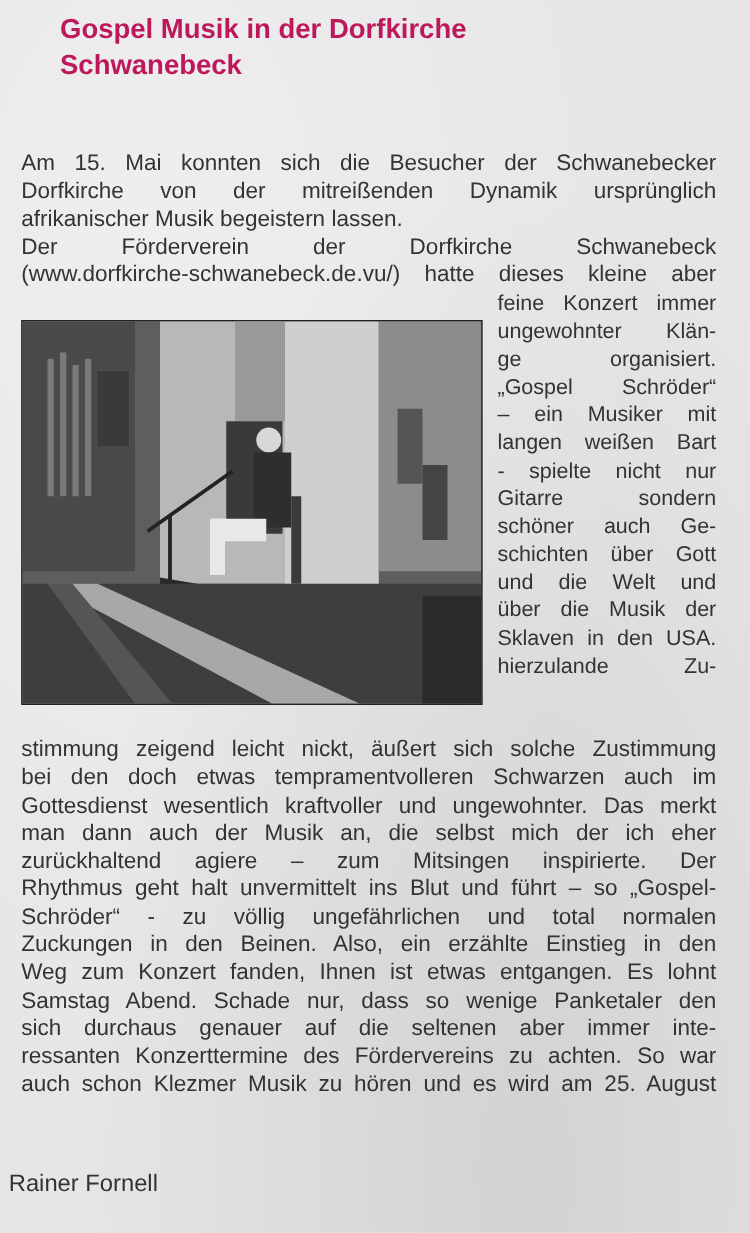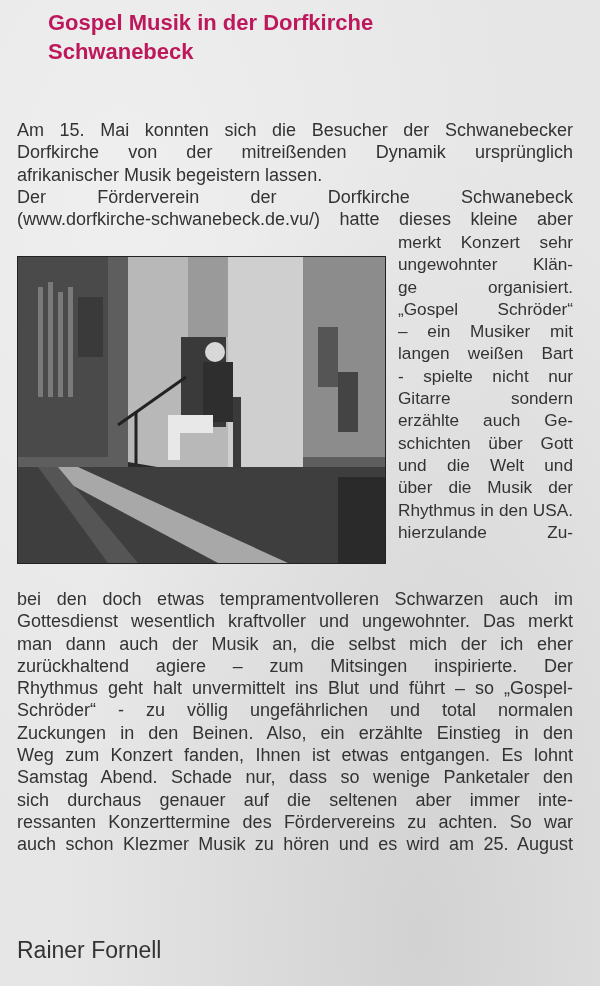--- a/index.html
+++ b/index.html
@@ -28,21 +28,21 @@
   .side {
     position:absolute; left:398px; width:175px;
     font-size:17.2px; line-height:22.3px; color:#333;
   }
   .side .line { text-align-last:justify; }
   .photo {
     position:absolute; left:17px; top:256px; width:367px; height:306px;
     border:1px solid #222; background:#6a6a6a; overflow:hidden;
   }
   .author {
-    position:absolute; left:17px; top:937px; font-size:23px; color:#333;
+    position:absolute; left:7px; top:937px; font-size:19px; color:#333;
   }
 </style>
 </head>
 <body>
 
 <div class="title">
   <div>Gospel Musik in der Dorfkirche</div>
   <div>Schwanebeck</div>
 </div>
 
@@ -90,37 +90,38 @@
 
     <rect x="0" y="210" width="367" height="96" fill="#3e3e3e"></rect>
 
     <polygon points="20,210 60,210 270,306 200,306" fill="#a8a8a8"></polygon>
     <polygon points="20,210 40,210 120,306 90,306" fill="#555"></polygon>
     <rect x="320" y="220" width="47" height="86" fill="#2a2a2a"></rect>
   </svg>
 </div>
 
 <div class="side" style="top:231px;">
-  <span class="line">merkt Konzert sehr</span>
+  <span class="line">feine Konzert immer</span>
   <span class="line">ungewohnter Klän-</span>
   <span class="line">ge organisiert.</span>
   <span class="line">„Gospel Schröder“</span>
   <span class="line">– ein Musiker mit</span>
   <span class="line">langen weißen Bart</span>
   <span class="line">- spielte nicht nur</span>
   <span class="line">Gitarre sondern</span>
-  <span class="line">erzählte auch Ge-</span>
+  <span class="line">schöner auch Ge-</span>
   <span class="line">schichten über Gott</span>
   <span class="line">und die Welt und</span>
   <span class="line">über die Musik der</span>
-  <span class="line">Rhythmus in den USA.</span>
+  <span class="line">Sklaven in den USA.</span>
   <span class="line">hierzulande Zu-</span>
 </div>
 
 <div class="body-text" style="top:588px;">
+  <span class="line">stimmung zeigend leicht nickt, äußert sich solche Zustimmung</span>
   <span class="line">bei den doch etwas tempramentvolleren Schwarzen auch im</span>
   <span class="line">Gottesdienst wesentlich kraftvoller und ungewohnter. Das merkt</span>
   <span class="line">man dann auch der Musik an, die selbst mich der ich eher</span>
   <span class="line">zurückhaltend agiere – zum Mitsingen inspirierte. Der</span>
   <span class="line">Rhythmus geht halt unvermittelt ins Blut und führt – so „Gospel-</span>
   <span class="line">Schröder“ - zu völlig ungefährlichen und total normalen</span>
   <span class="line">Zuckungen in den Beinen. Also, ein erzählte Einstieg in den</span>
   <span class="line">Weg zum Konzert fanden, Ihnen ist etwas entgangen. Es lohnt</span>
   <span class="line">Samstag Abend. Schade nur, dass so wenige Panketaler den</span>
   <span class="line">sich durchaus genauer auf die seltenen aber immer inte-</span>

